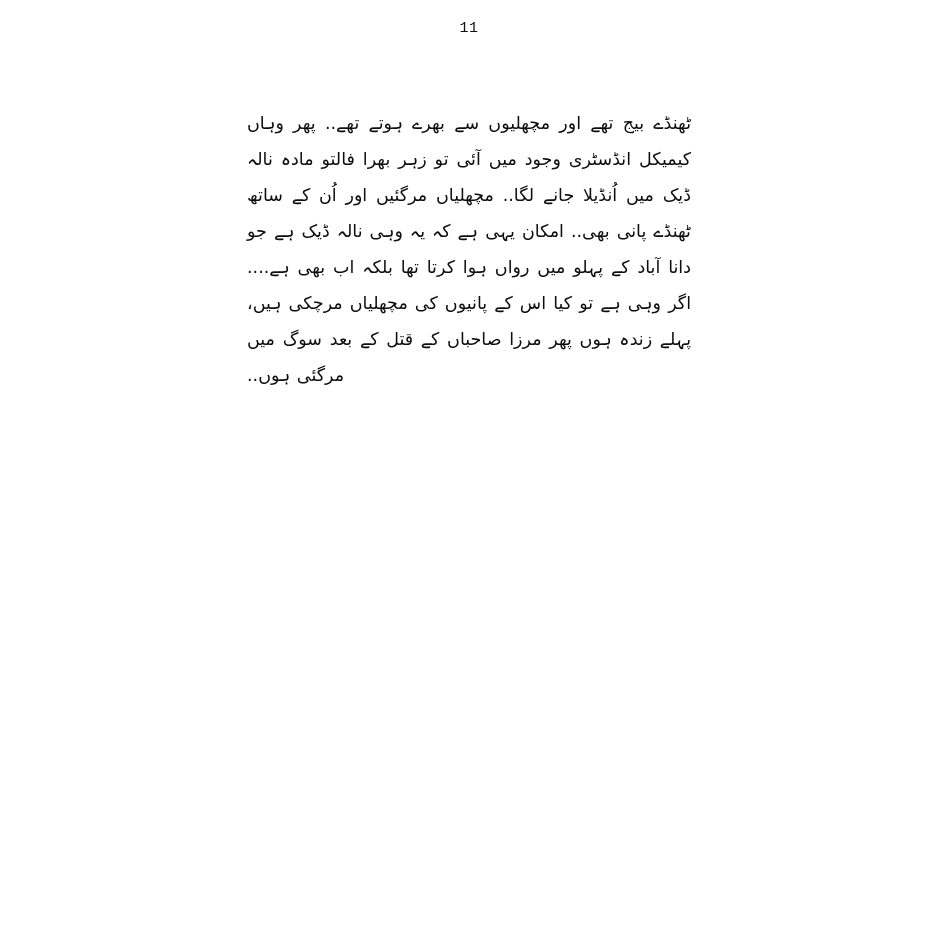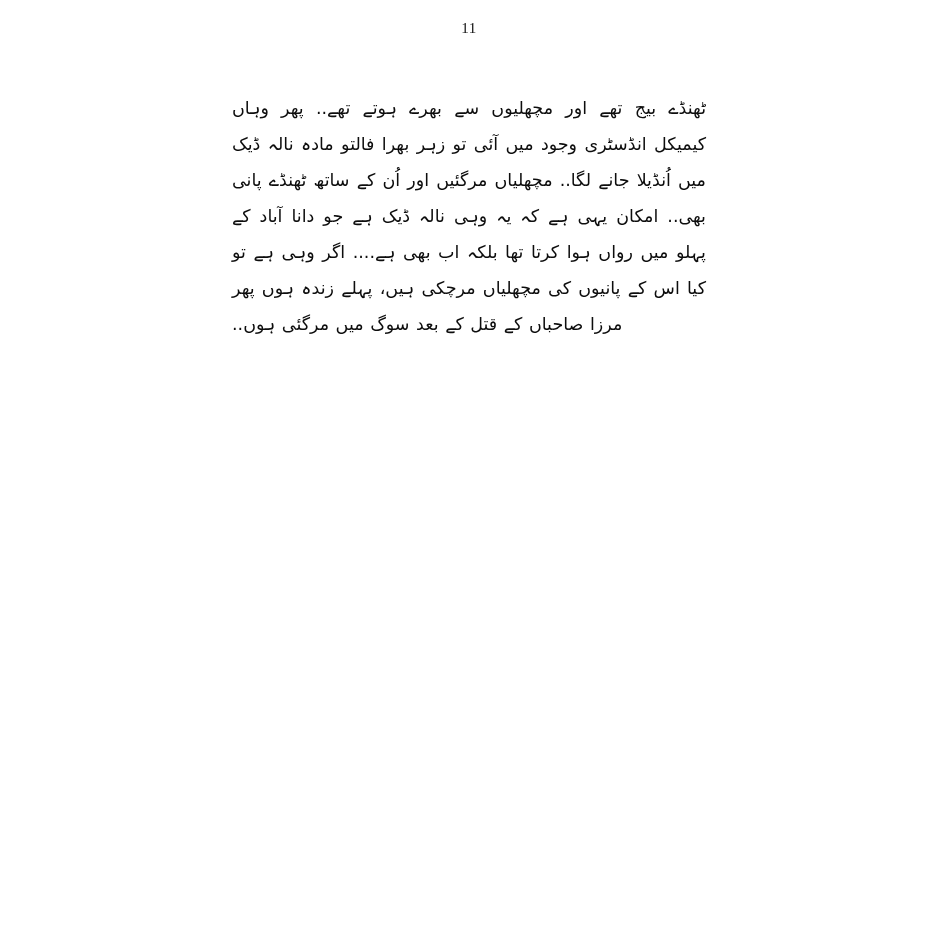--- a/index.html
+++ b/index.html
@@ -15,36 +15,36 @@
     margin: 0 auto;
     overflow: hidden;
     font-family: "DejaVu Sans", sans-serif;
   }
   .page-number {
     position: absolute;
     top: 20px;
     left: 0;
     width: 100%;
     text-align: center;
-    font-family: Liberation Serif, serif;
+    font-family: Liberation Mono, monospace;
     font-size: 15px;
     color: #111111;
     letter-spacing: 0.5px;
   }
   .body-block {
     position: absolute;
     top: 90px;
     right: 232px;
     left: 232px;
     direction: rtl;
     text-align: justify;
     text-align-last: left;
   }
   .body-block p {
-    margin: 0;
+    margin: 15px;
     font-family: "DejaVu Sans", sans-serif;
     font-size: 17.5px;
     line-height: 36px;
     color: #0d0d0d;
     direction: rtl;
     unicode-bidi: isolate;
     text-align: justify;
     text-justify: inter-word;
     word-spacing: 1px;
   }

